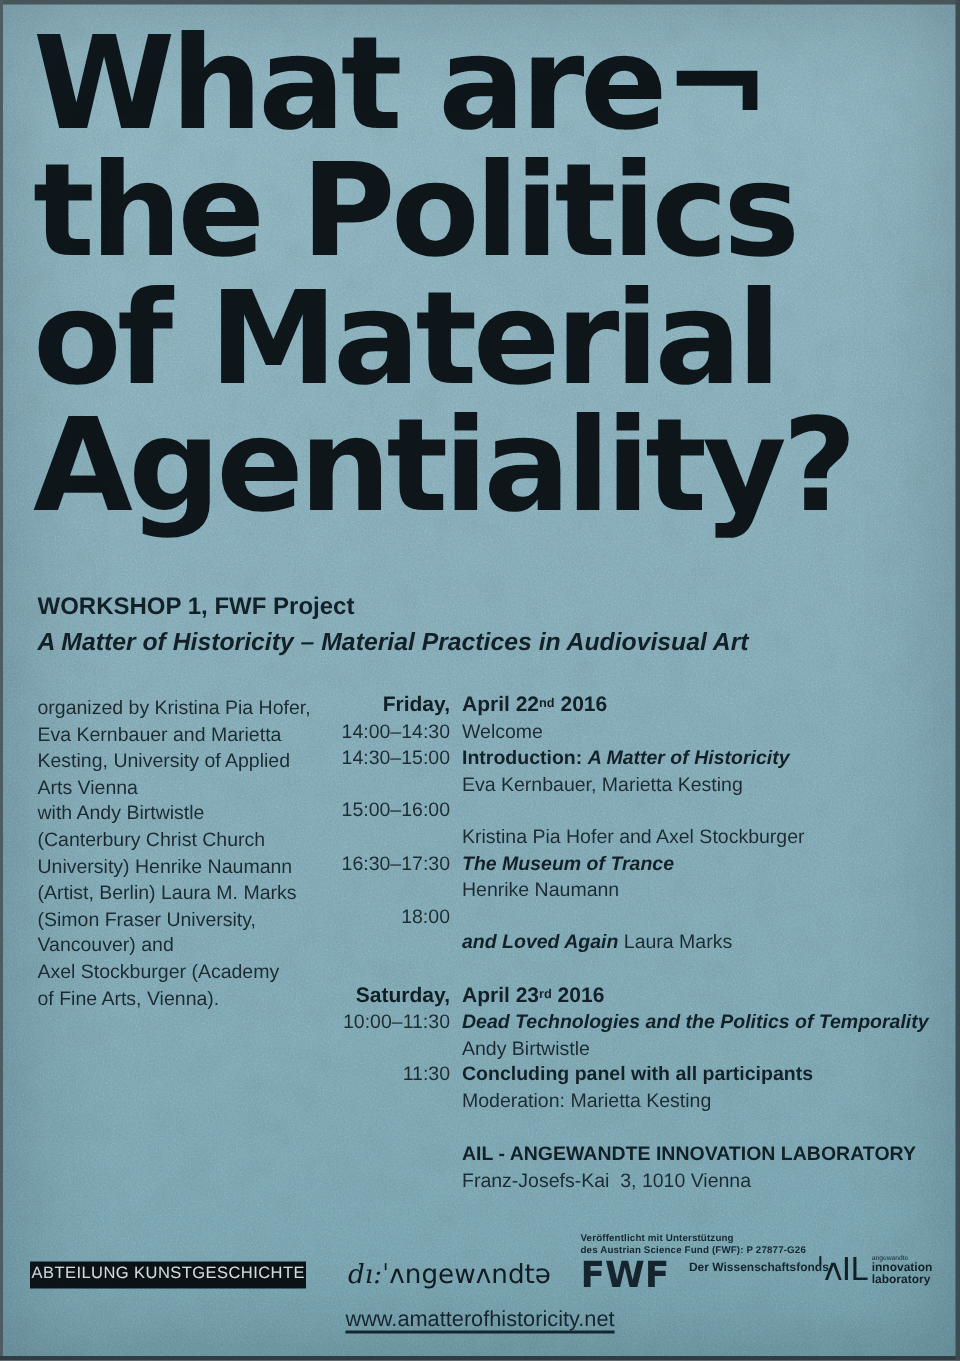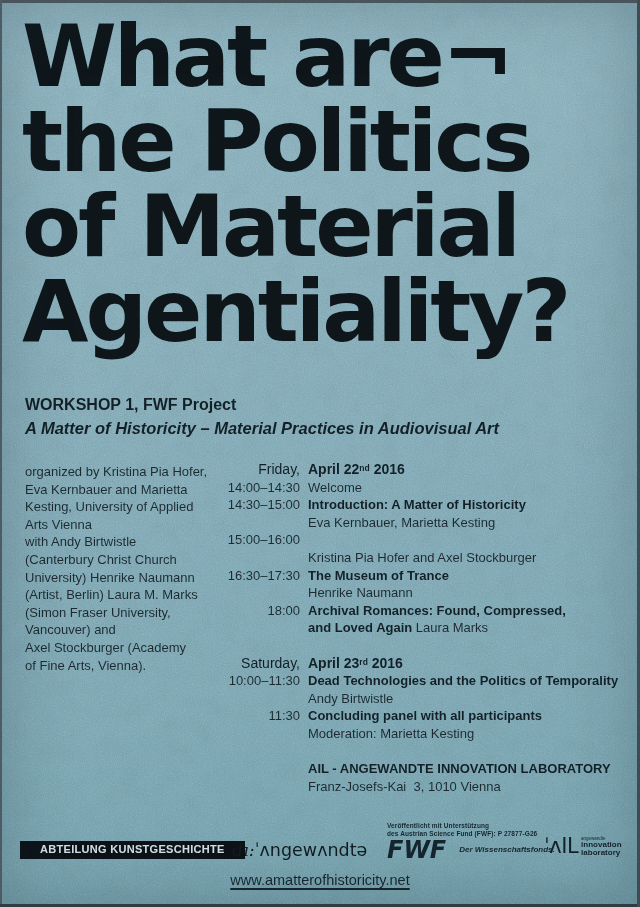--- a/index.html
+++ b/index.html
@@ -25,37 +25,37 @@
 
   .organizers{
     position:absolute;left:25px;top:463px;width:202px;
     font-size:13px;line-height:17.6px;white-space:pre-line;color:#1b262c;
   }
 
   .schedule{position:absolute;left:212px;top:461px;width:422px;font-size:13px;line-height:17.6px;}
   .srow{display:grid;grid-template-columns:88px 1fr;column-gap:8px;}
   .srow.gap{height:17.6px;}
   .stime{text-align:right;white-space:nowrap;color:#1b262c;}
-  .stime.day{font-weight:normal;font-size:14px;color:#101b21;}
+  .stime.day{font-weight:bold;font-size:14px;color:#101b21;}
   .sdesc{white-space:pre-wrap;color:#1b262c;}
   .sdesc.day{font-weight:bold;font-size:14px;color:#101b21;}
   .sdesc .b{font-weight:bold;color:#121d23;}
-  .sdesc .i{}
+  .sdesc .i{font-style:italic;}
   .sdesc .sup{font-size:8.5px;vertical-align:top;position:relative;top:-1px;}
 
   .badge{
     position:absolute;left:20px;top:841px;background:#0b1115;color:#d3e0e4;
-    font-weight:bold;font-size:11px;line-height:1;letter-spacing:.3px;padding:3px 20px 4px;
+    font-weight:normal;font-size:11px;line-height:1;letter-spacing:.3px;padding:3px 1px 4px;
   }
   .aw-logo{position:absolute;left:232px;top:840px;font-size:17.5px;color:#10191e;font-family:"DejaVu Sans",sans-serif;}
   .aw-logo .pfx{font-family:"DejaVu Serif",serif;font-style:italic;}
 
   .fwf{position:absolute;left:387px;top:822px;color:#14222a;}
   .fwf-note{font-size:6.5px;line-height:7.5px;font-weight:bold;letter-spacing:.1px;}
-  .fwf-row{margin-top:3px;display:flex;align-items:center;font-style:italic;}
+  .fwf-row{margin-top:3px;display:flex;align-items:flex-start;}
   .fwf-mark{font-family:"DejaVu Sans",sans-serif;font-weight:bold;font-size:24px;line-height:20px;letter-spacing:0;}
   .fwf-tag{font-size:8px;font-weight:bold;margin-left:13px;margin-bottom:1px;}
 
   .ail{position:absolute;left:544px;top:836px;display:flex;align-items:center;color:#121d24;}
   .ail-mark{font-family:"DejaVu Sans",sans-serif;font-weight:normal;font-size:21px;line-height:21px;letter-spacing:-.5px;}
   .ail-stack{display:flex;flex-direction:column;margin-left:3px;}
   .ail-tiny{font-size:4.5px;line-height:5px;}
   .ail-b{font-size:8px;line-height:8px;font-weight:bold;}
 
   .url{
@@ -117,21 +117,20 @@
       <div class="srow">
         <div class="stime">16:30–17:30</div>
         <div class="sdesc"><span class="b i">The Museum of Trance</span></div>
       </div>
       <div class="srow">
         <div class="stime"></div>
         <div class="sdesc"><span>Henrike Naumann</span></div>
       </div>
       <div class="srow">
         <div class="stime">18:00</div>
-        <div class="sdesc"><span class="b i">Archival Romances: Found, Compressed,</span></div>
       </div>
       <div class="srow">
         <div class="stime"></div>
         <div class="sdesc"><span class="b i">and Loved Again</span><span> Laura Marks</span></div>
       </div>
       <div class="srow gap"></div>
       <div class="srow">
         <div class="stime day">Saturday,</div>
         <div class="sdesc day"><span class="b">April 23</span><span class="b sup">rd</span><span class="b"> 2016</span></div>
       </div>

